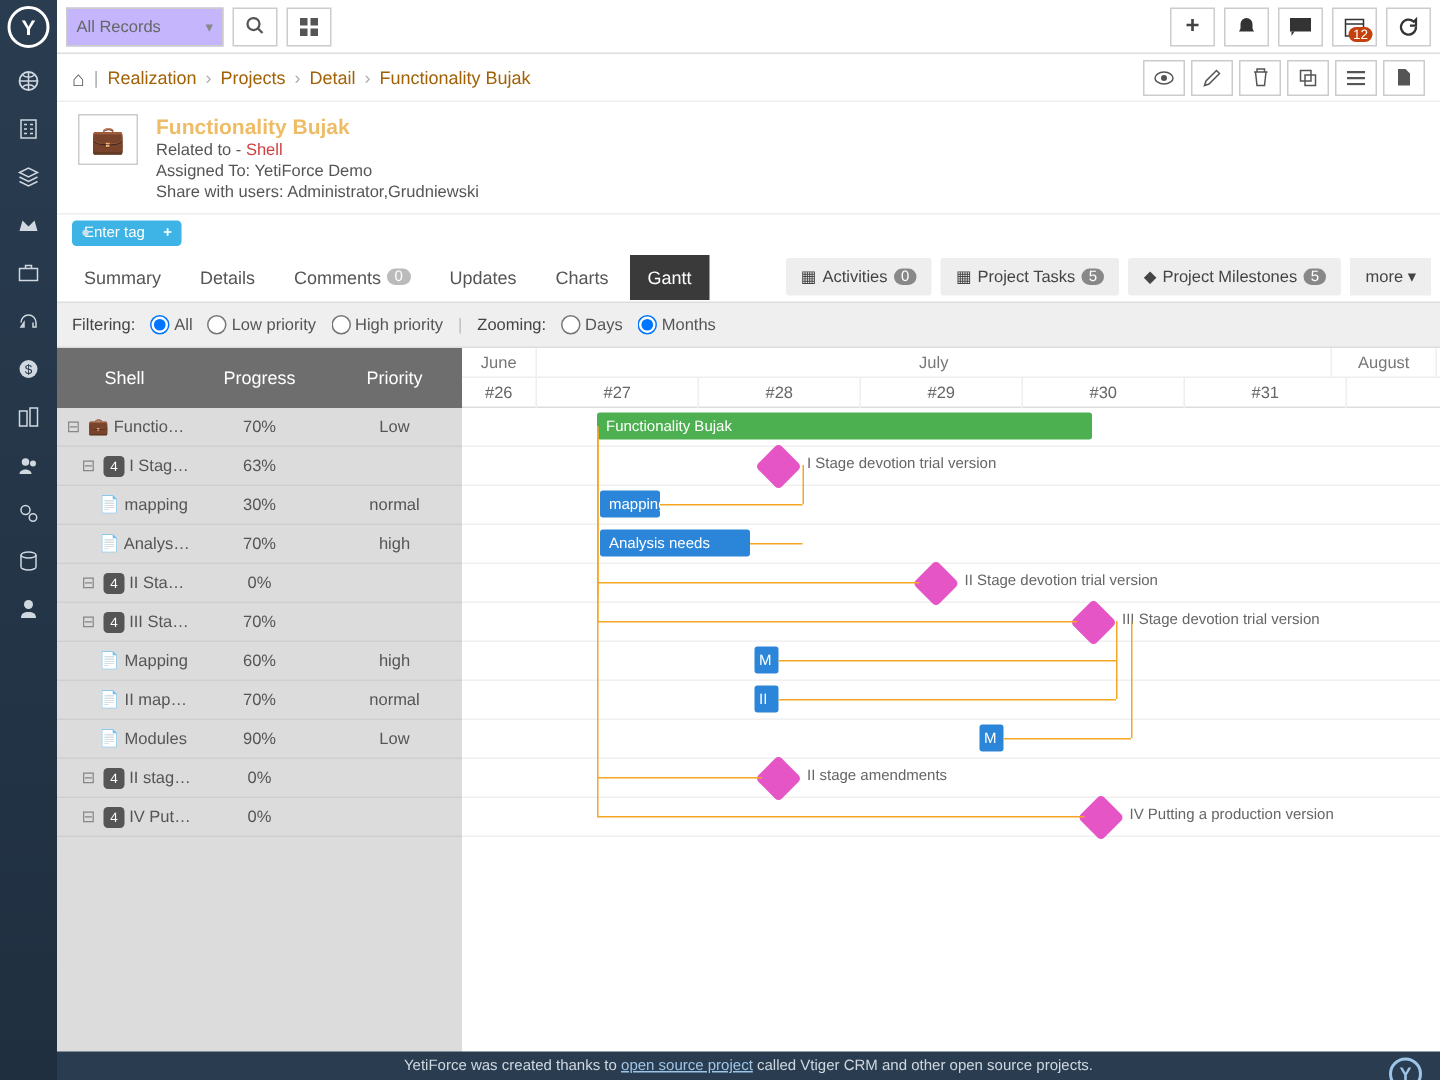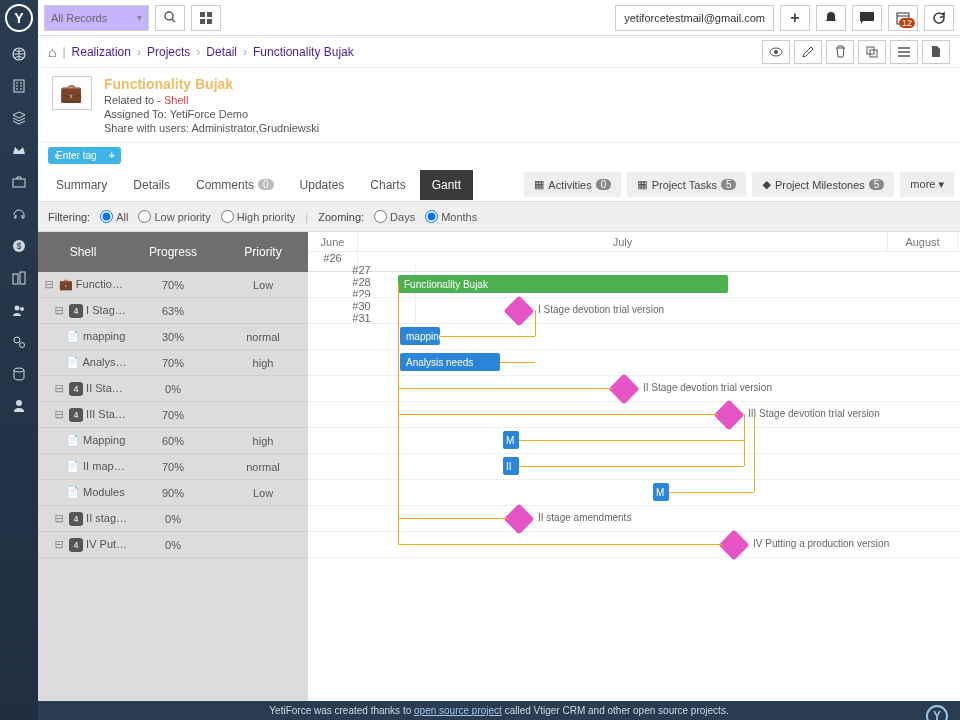--- a/index.html
+++ b/index.html
@@ -12,21 +12,21 @@
 .topbar { height:36px; background:#fff; border-bottom:1px solid #ddd; display:flex; align-items:center; padding:0 6px; gap:6px; }
 .sel-records { width:105px; height:26px; border:1px solid #ccc; background:#c4b5fd; display:flex;align-items:center;padding:0 6px;font-size:11px;color:#666; position:relative;}
 .sel-records::after { content:"▾"; position:absolute; right:6px; font-size:10px; color:#888;}
 .search-inp { width:160px; height:26px; border:1px solid #ccc; padding:0 6px; font-size:11px; color:#888;}
 .icon-btn { width:30px;height:26px;border:1px solid #ccc;background:#fff;display:flex;align-items:center;justify-content:center;cursor:pointer;}
 .topbar-spacer { flex:1; }
 .user-email { height:26px; border:1px solid #ccc; padding:0 8px; display:flex; align-items:center; font-size:11px; color:#333; background:#fff;}
 .cal-badge { position:relative; }
 .cal-badge .num { position:absolute; bottom:2px; right:2px; background:#c2410c;color:#fff;border-radius:6px;font-size:9px;padding:0 3px;}
 .breadcrumb-row { height:32px; border-bottom:1px solid #eee; display:flex; align-items:center; padding:0 10px; gap:6px; font-size:12px; color:#555;}
-.breadcrumb-row .crumb { color:#4c1d95; }
+.breadcrumb-row .crumb { color:#a16207; }
 .breadcrumb-row .sep { color:#aaa; }
 .action-btns { margin-left:auto; display:flex; gap:4px; }
 .action-btns .icon-btn { width:28px; height:24px; }
 .record-head { padding:8px 14px; display:flex; gap:12px; border-bottom:1px solid #eee;}
 .rec-icon { width:40px;height:34px;border:1px solid #ccc;background:#fff;display:flex;align-items:center;justify-content:center;font-size:18px;}
 .rec-meta .title { color:#e8a128; font-weight:bold; font-size:14px; opacity:0.7;}
 .rec-meta .line { font-size:11px; color:#555; margin-top:2px;}
 .rec-meta .shell { color:#d04040; }
 .tag-row { padding:4px 10px; }
 .tag-input { background:#3db3e6; color:#fff; font-size:10px; padding:3px 24px 3px 8px; border-radius:3px; position:relative; display:inline-block;}
@@ -56,21 +56,21 @@
 .gl-row .c3 { width:90px; text-align:center;}
 .gl-row .rowicon { display:inline-block; width:14px; text-align:center; color:#888;}
 .gl-row .ind1 { padding-left:14px; }
 .gl-row .ind2 { padding-left:28px; }
 .stage-badge { display:inline-block; background:#555; color:#fff; border-radius:3px; width:14px; height:14px; text-align:center; line-height:14px; font-size:9px;}
 
 .gantt-right { flex:1; position:relative; background:#fff; overflow:hidden;}
 .gr-head { height:40px; border-bottom:1px solid #ddd; position:relative;}
 .gr-head .months { display:flex; height:20px; border-bottom:1px solid #eee; font-size:11px; color:#777;}
 .gr-head .months div { display:flex;align-items:center;justify-content:center; border-right:1px solid #eee;}
-.gr-head .weeks { display:flex; height:20px; font-size:11px; color:#666;flex-direction:column;}
+.gr-head .weeks { display:flex; height:20px; font-size:11px; color:#666;}
 .gr-head .weeks div { display:flex;align-items:center;justify-content:center; border-right:1px solid #eee;}
 .gr-body { position:relative; }
 .gr-row { height:26px; border-bottom:1px solid #f0f0f0; position:relative;}
 .bar { position:absolute; height:18px; top:3px; border-radius:2px; display:flex;align-items:center; padding:0 6px; font-size:10px; color:#fff; white-space:nowrap;}
 .bar.green { background:#4caf50; }
 .bar.blue { background:#2b85d8; }
 .diamond { position:absolute; width:22px; height:22px; transform:rotate(45deg); background:#e655c5; top:2px; border-radius:3px;}
 .ms-label { position:absolute; font-size:10px; color:#666; top:6px; white-space:nowrap;}
 .conn { position:absolute; border:1px solid #f5a623; }
 .conn.h { border-top:none;border-left:none;border-right:none; height:0;}
@@ -173,21 +173,20 @@
         </div>
       <div class="icon-btn">
           <svg width="12" height="12">
             <rect x="0" y="0" width="5" height="5" fill="#555"></rect>
             <rect x="7" y="0" width="5" height="5" fill="#555"></rect>
             <rect x="0" y="7" width="5" height="5" fill="#555"></rect>
             <rect x="7" y="7" width="5" height="5" fill="#555"></rect>
           </svg>
         </div>
       <div class="topbar-spacer"></div>
-      <div class="user-email">yetiforcetestmail@gmail.com</div>
       <div class="icon-btn" style="font-size:16px;font-weight:bold;">+</div>
       <div class="icon-btn">
           <svg width="12" height="14">
             <path d="M6 1a4 4 0 014 4v3l1 2H1l1-2V5a4 4 0 014-4z" fill="#333"></path>
           </svg>
         </div>
       <div class="icon-btn">
           <svg width="14" height="12">
             <rect x="0" y="0" width="14" height="9" fill="#333"></rect>
             <path d="M3 9l-2 3v-3" fill="#333"></path>

